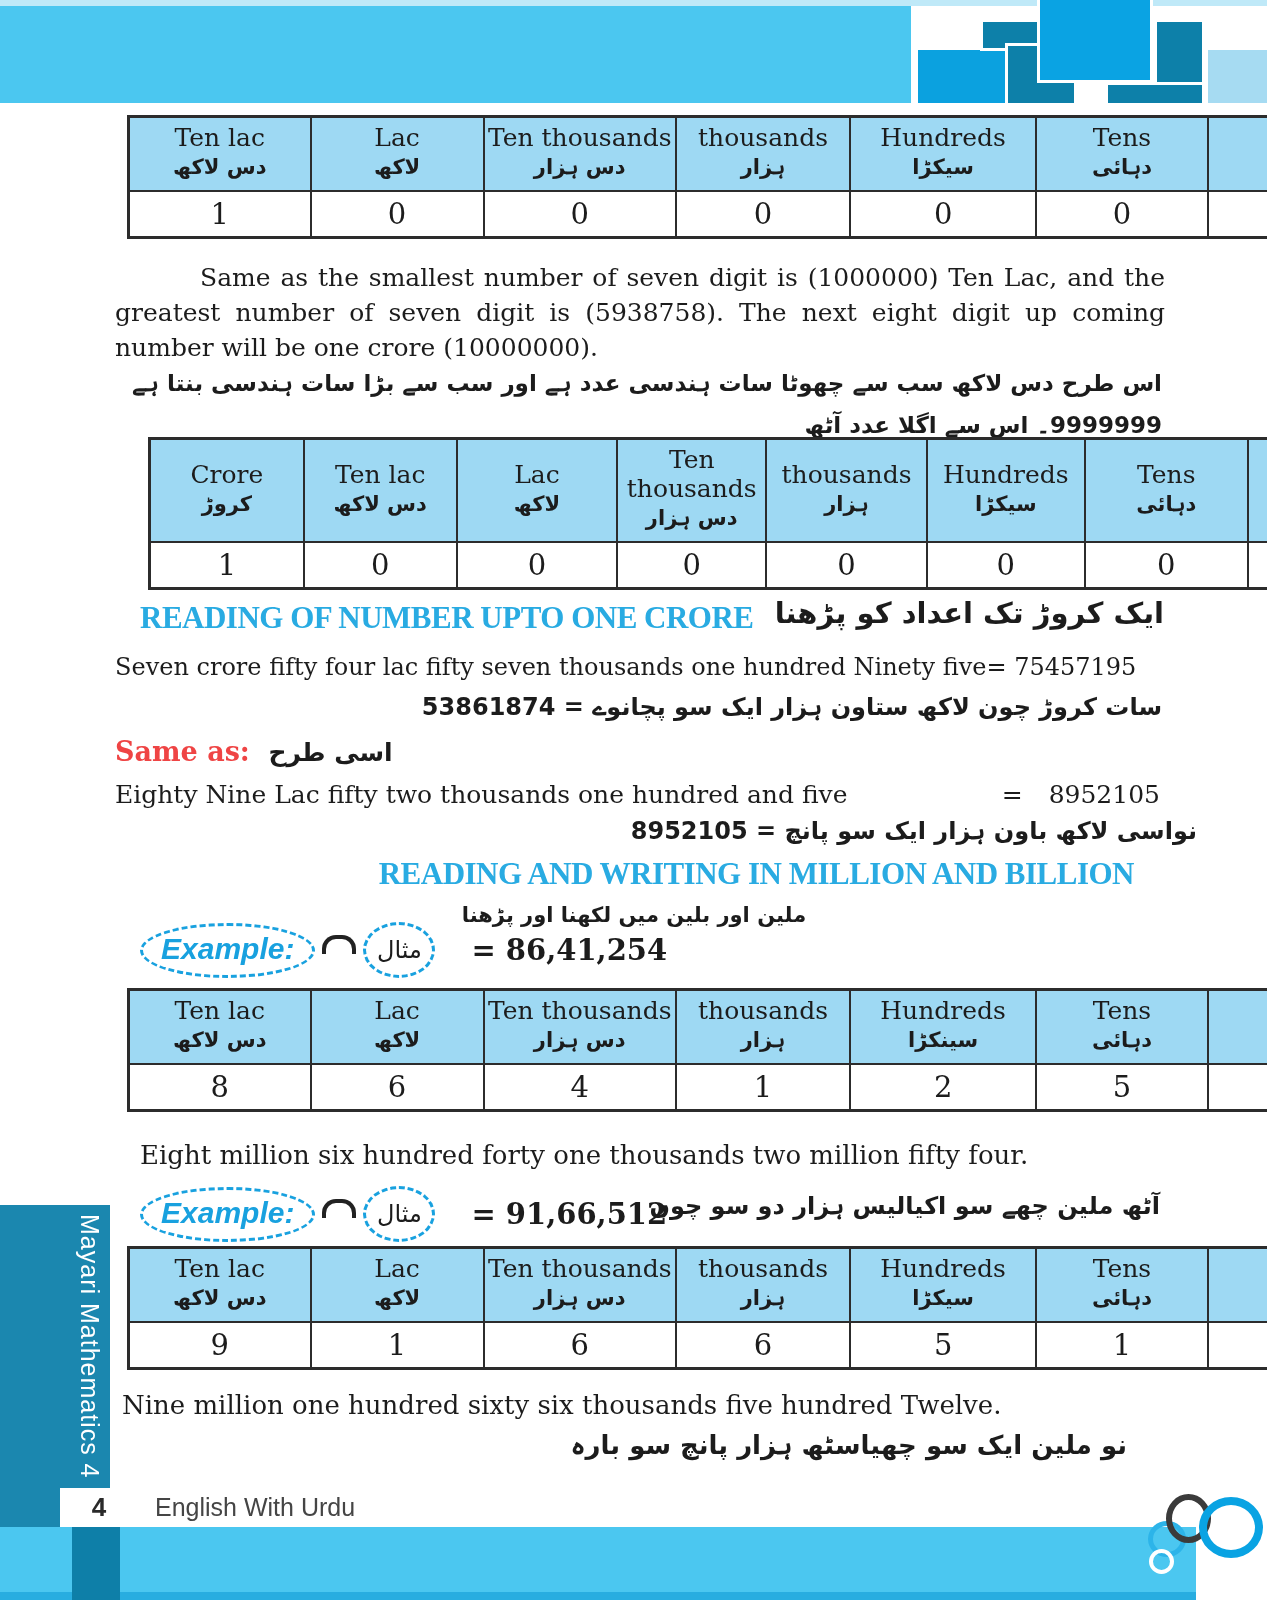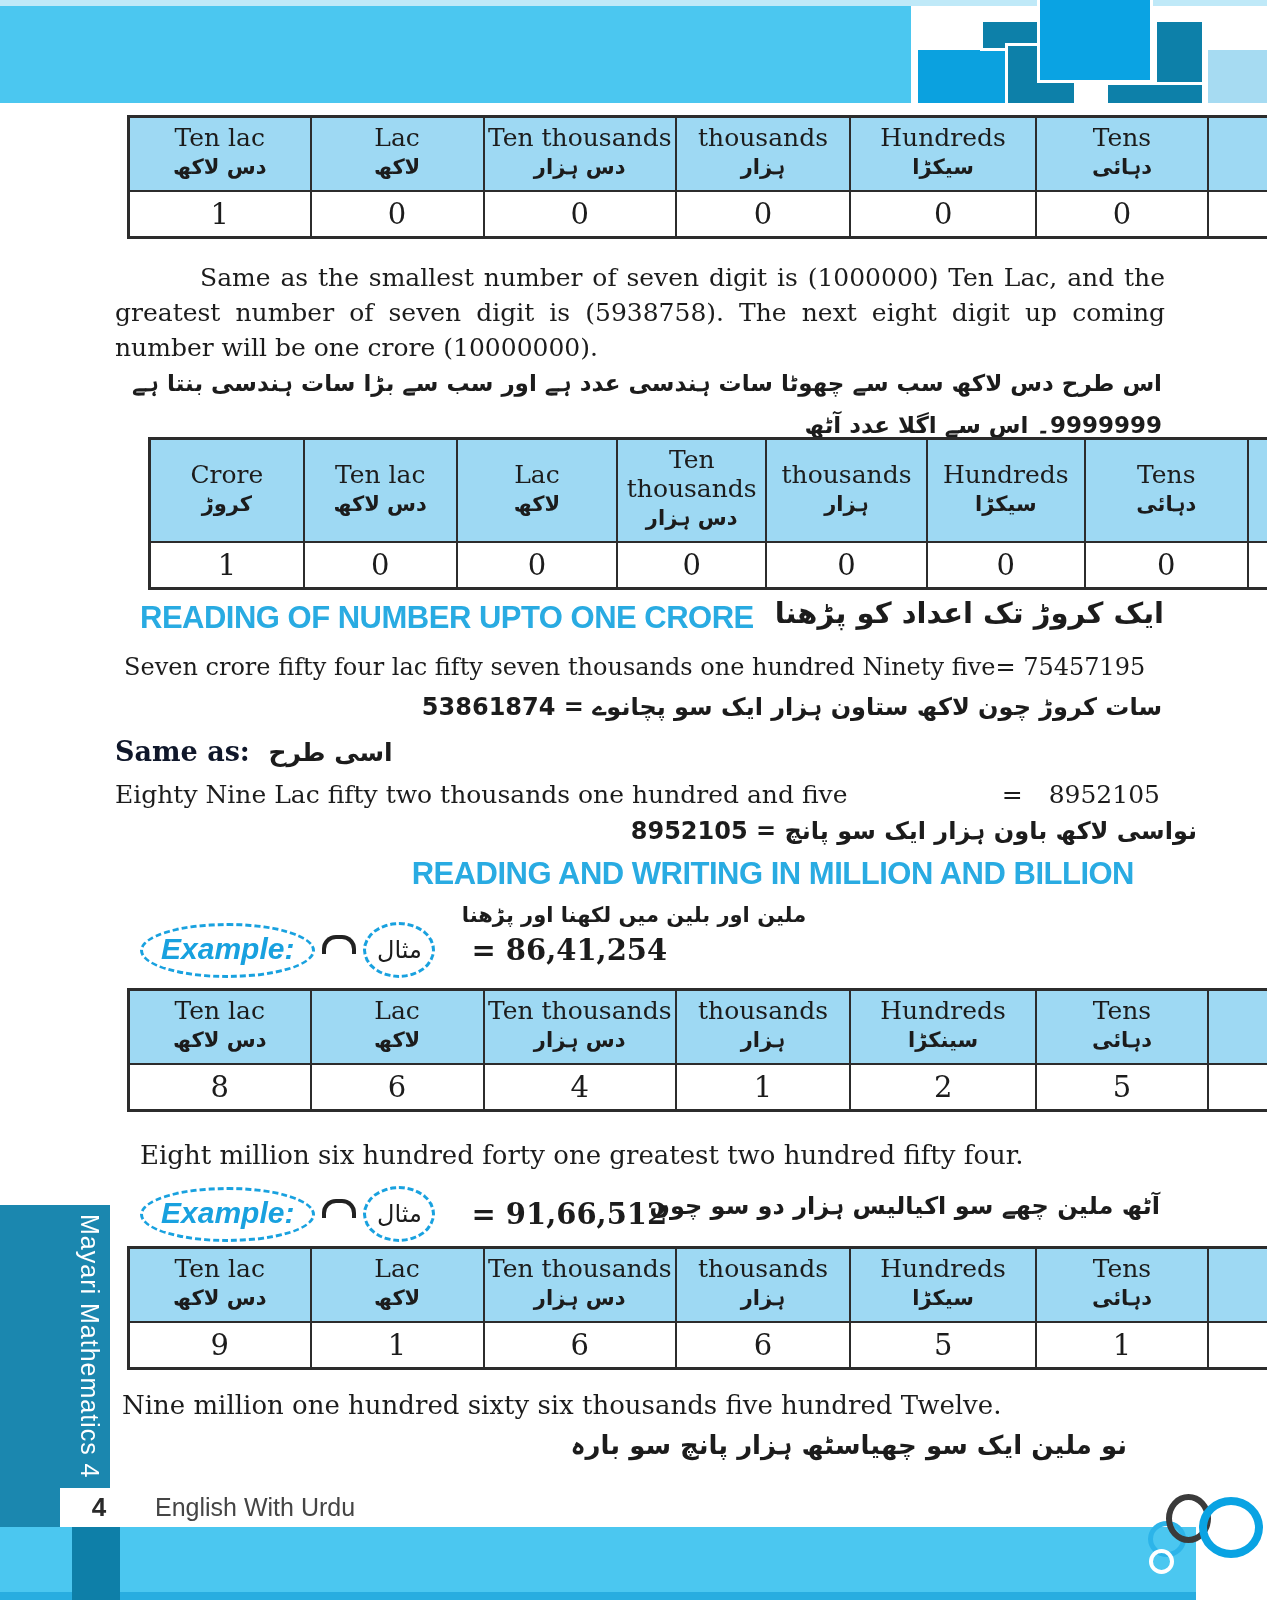--- a/index.html
+++ b/index.html
@@ -31,27 +31,27 @@
   table.pv tr.vals td{height:44px;font-size:29px;}
 
   .t1{left:127px;top:115px;width:1009px;}
   .t2{left:148px;top:437px;width:988px;}
   .t3{left:127px;top:988px;width:1009px;}
   .t4{left:127px;top:1246px;width:1009px;}
 
   
   .para{left:115px;top:260px;width:1050px;font-size:25px;line-height:35px;text-align:justify;text-indent:85px;}
   .intro-ur{left:115px;right:105px;top:362px;text-align:right;font-size:23px;line-height:42px;font-weight:bold;}
-  .h-cyan{font-family:Liberation Sans, sans-serif;font-weight:bold;color:#29abe2;font-size:31px;letter-spacing:-0.5px;}
+  .h-cyan{font-family:Liberation Serif, serif;font-weight:bold;color:#29abe2;font-size:31px;letter-spacing:-0.5px;}
   .h1-en{left:140px;top:600px;}
   .h1-ur{right:103px;top:596px;font-size:29px;font-weight:bold;}
-  .crore-line{left:115px;top:653px;font-size:24px;white-space:nowrap;margin-left:9px;}
+  .crore-line{left:115px;top:653px;font-size:24px;white-space:nowrap;}
   .crore-ur{right:105px;top:693px;font-size:24px;font-weight:bold;}
   .same-as{left:115px;top:736px;font-size:27px;}
-  .same-as .lbl{color:#0f172a;font-weight:bold;text-align:right;}
+  .same-as .lbl{color:#ef4444;font-weight:bold;text-align:right;}
   .same-as .ur{font-size:25px;font-weight:bold;margin-left:10px;}
   .lac-line{left:115px;right:107px;top:780px;display:flex;justify-content:space-between;font-size:25px;}
   .lac-line .eqgrp span{margin-left:26px;}
   .lac-ur{right:70px;top:817px;font-size:24px;font-weight:bold;}
   .h2-en{left:134px;top:856px;width:1000px;text-align:right;}
   .h2-ur{left:134px;top:903px;width:1000px;text-align:center;font-size:21px;font-weight:bold;}
 
   
   .ex-row{display:flex;align-items:center;gap:6px;}
   .ex1{left:140px;top:922px;}
@@ -290,21 +290,21 @@
     <td>6</td>
     <td>4</td>
     <td>1</td>
     <td>2</td>
     <td>5</td>
     <td>4</td>
   </tr>
 </tbody>
   </table>
 
-<div class="abs read-en1">Eight million six hundred forty one greatest two hundred fifty four.</div>
+<div class="abs read-en1">Eight million six hundred forty one thousands two million fifty four.</div>
 
 <div class="abs ex-row ex2">
   <span class="ex-oval">Example:</span>
   <span class="ex-link"></span>
   <span class="ex-round ur">مثال</span>
   <span class="ex-val">= 91,66,512</span>
 </div>
 <div class="abs ur ex2-ur">آٹھ ملین چھے سو اکیالیس ہزار دو سو چون</div>
 
 <table class="pv abs t4">

